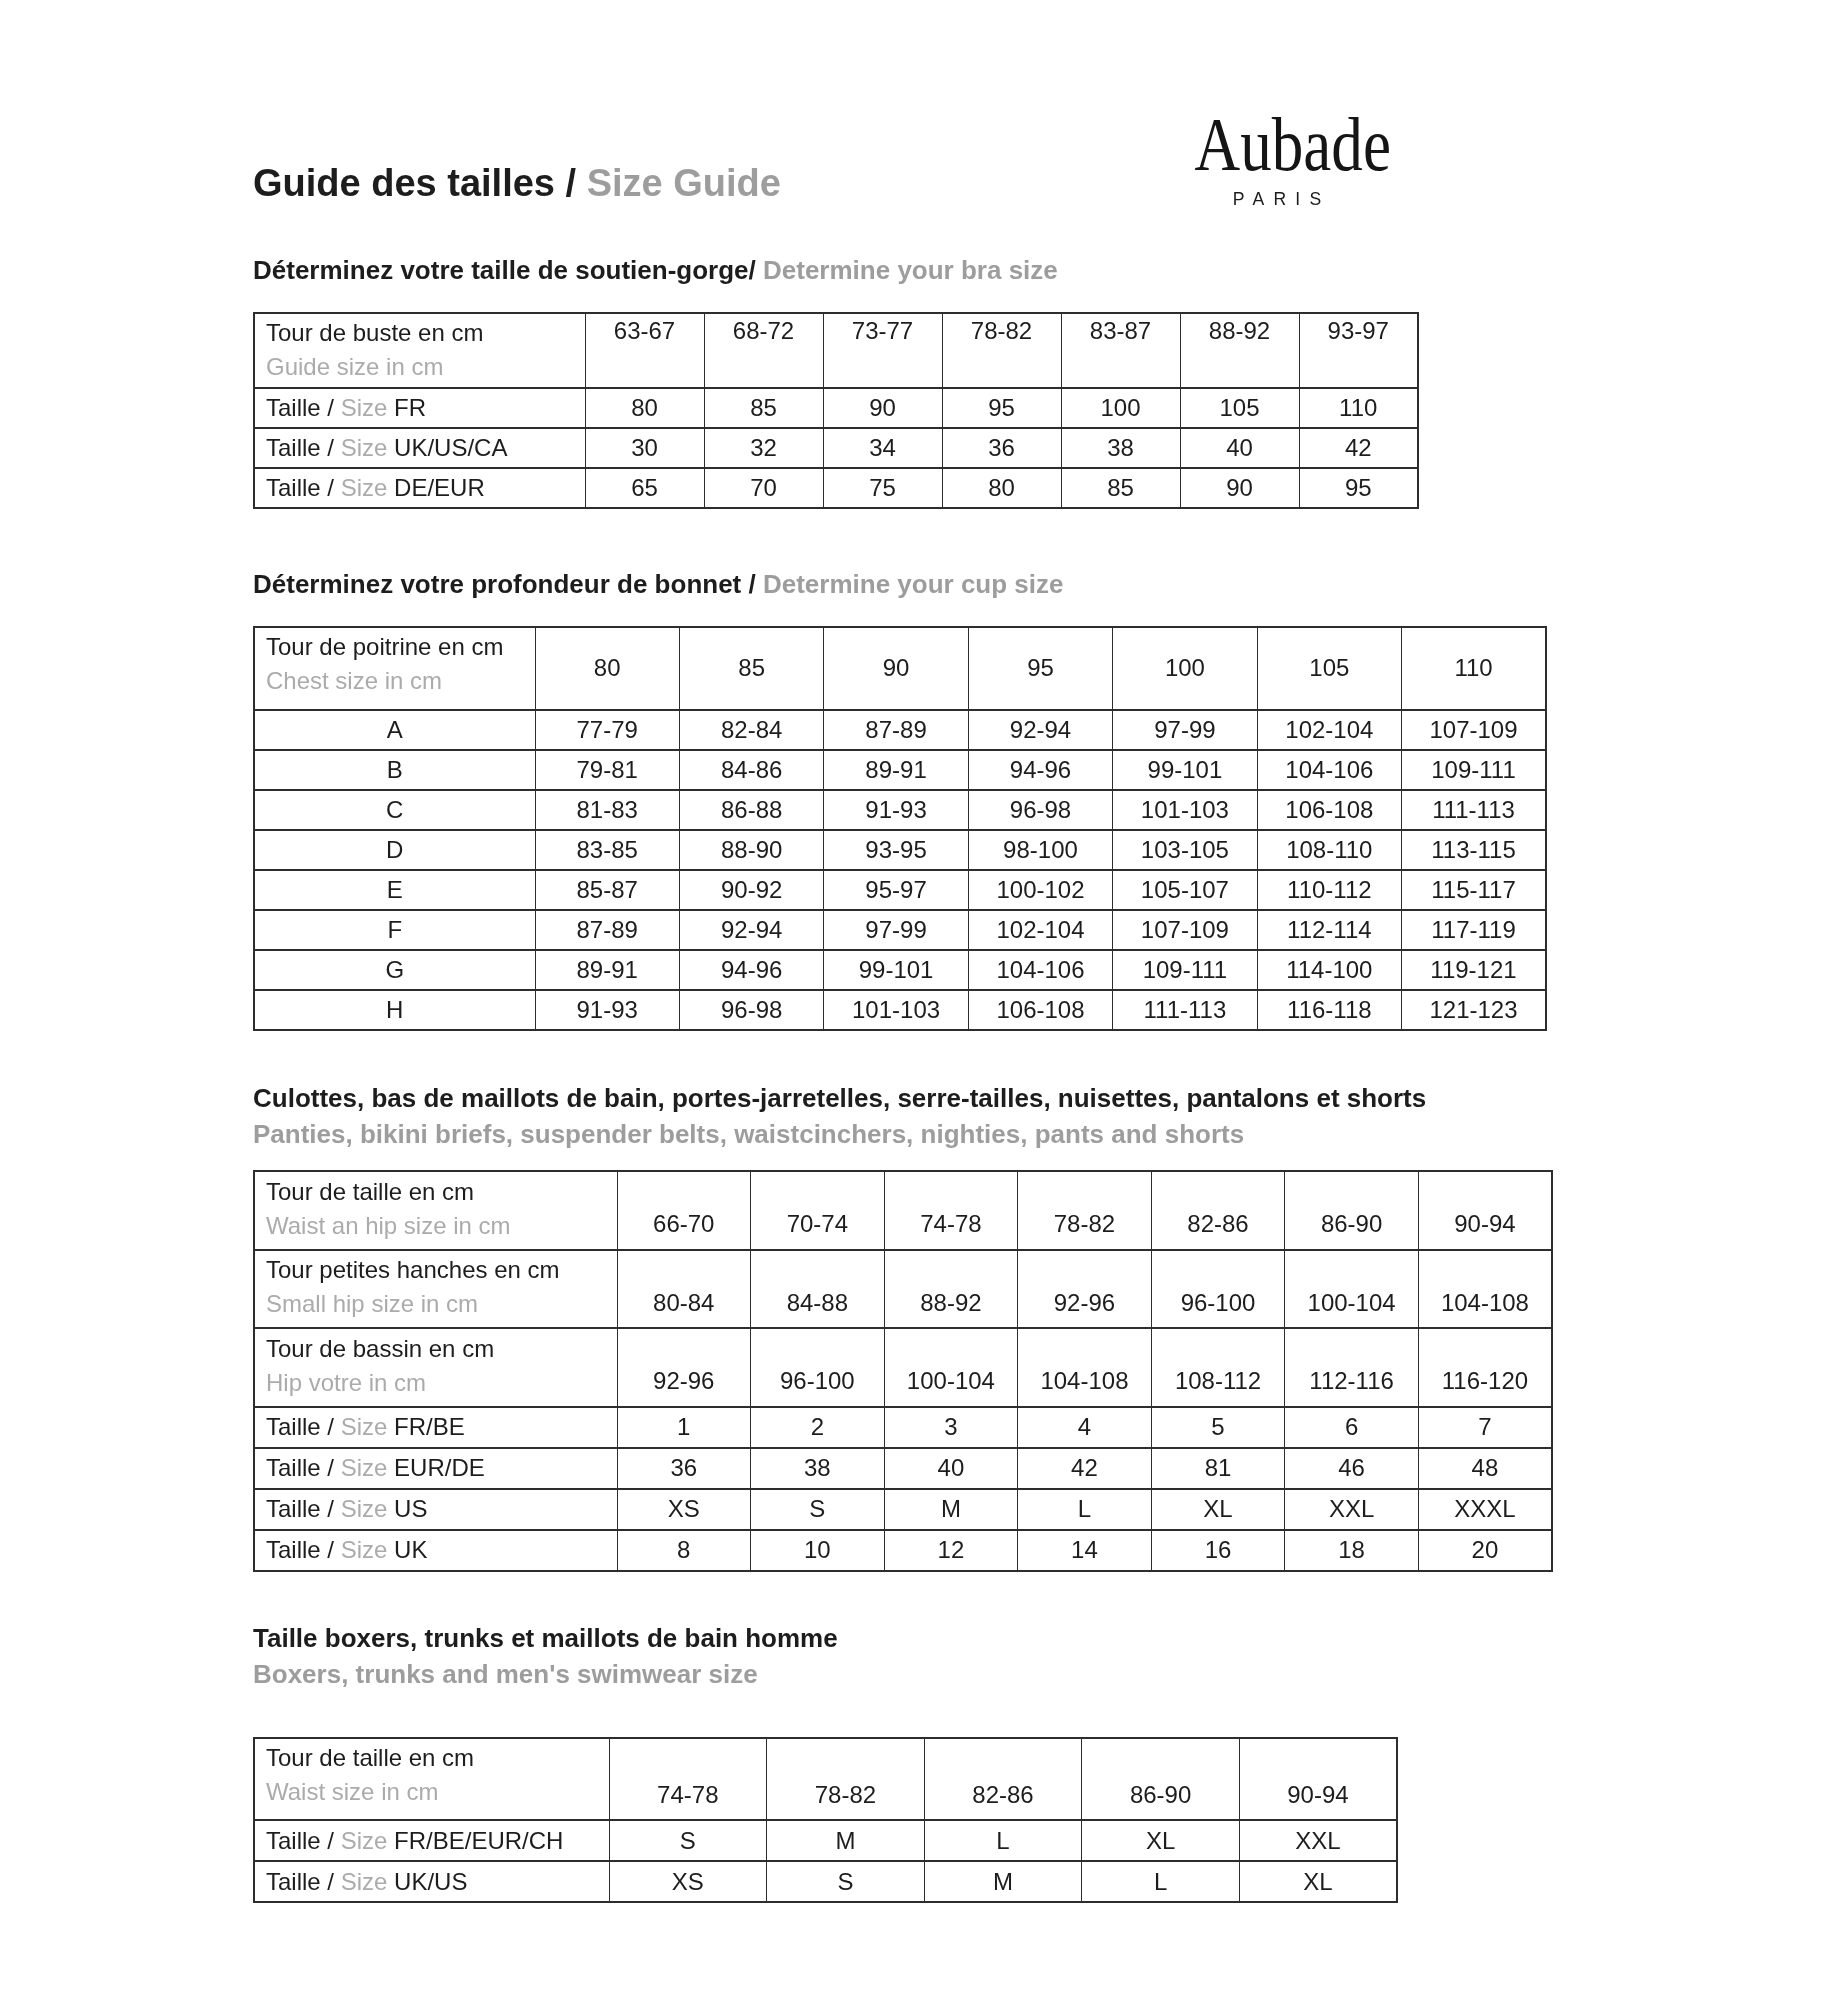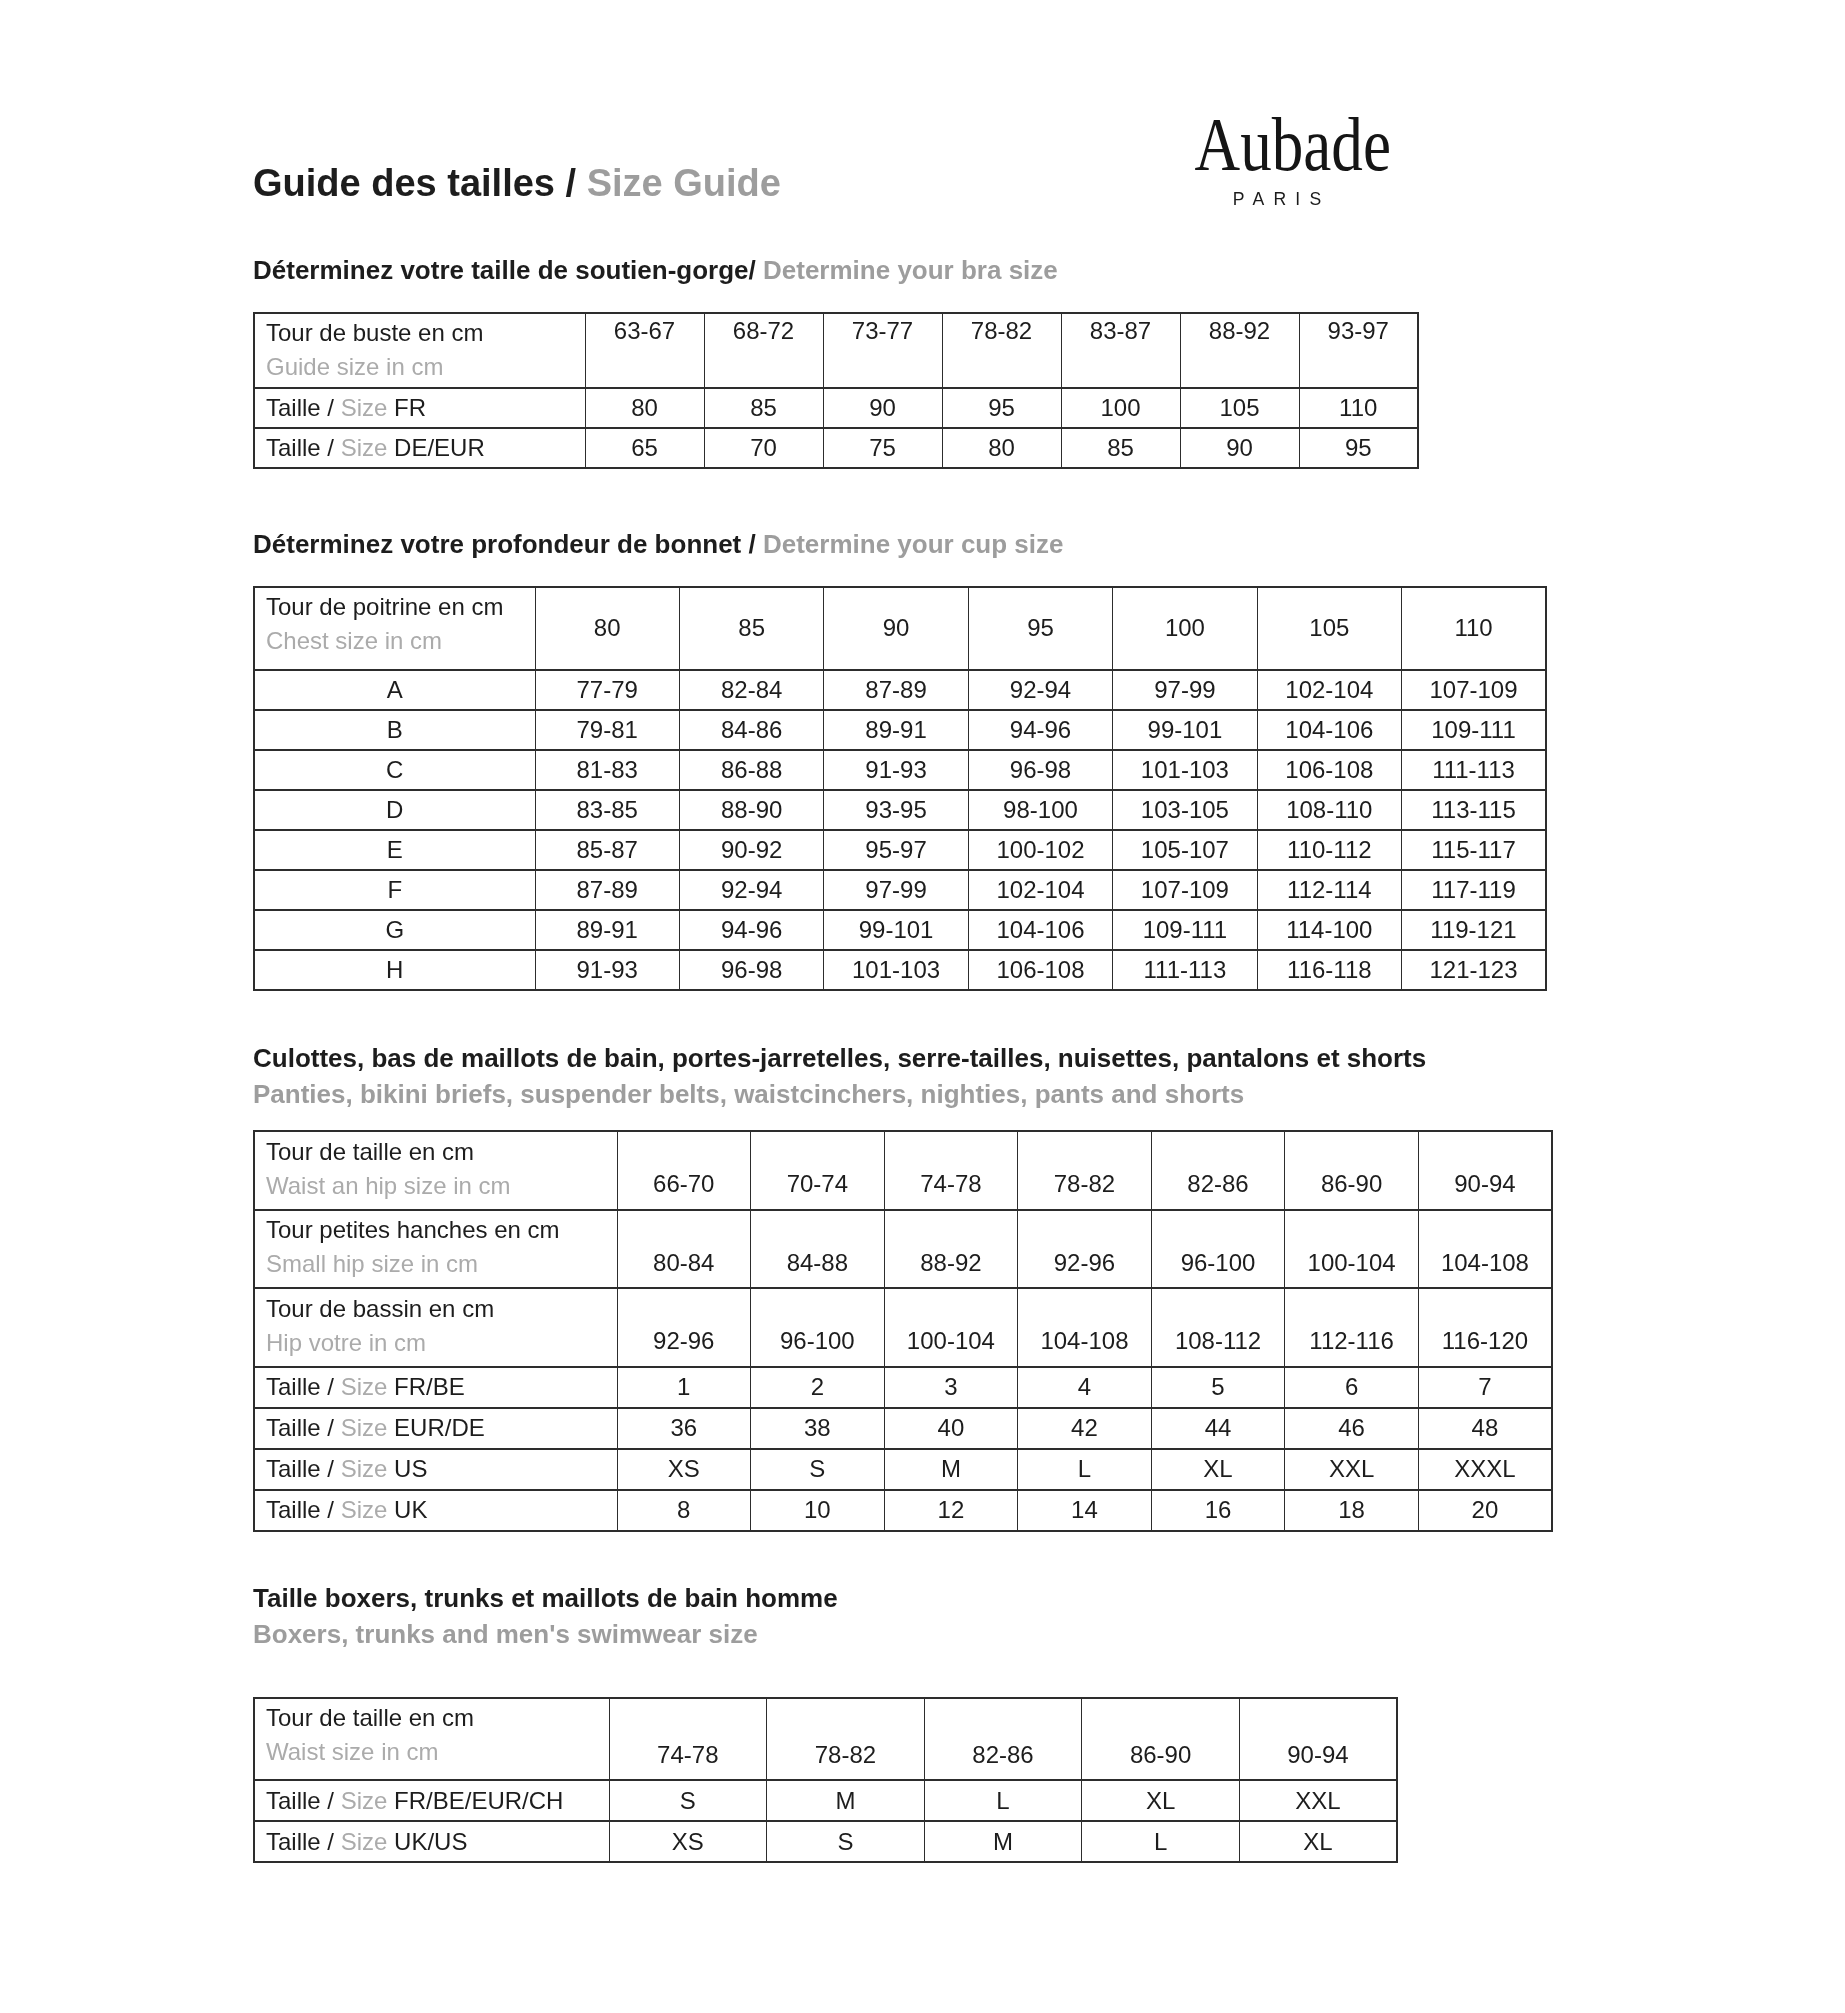--- a/index.html
+++ b/index.html
@@ -104,20 +104,32 @@
               <td class="val">80</td>
               <td class="val">85</td>
               <td class="val">90</td>
               <td class="val">95</td>
               <td class="val">100</td>
               <td class="val">105</td>
               <td class="val">110</td>
             </tr>
             <tr>
               <td class="label">
+                <div class="lab-line"><span>Taille / </span><span class="muted-cell">Size</span><span> UK/US/CA</span></div>
+              </td>
+              <td class="val">30</td>
+              <td class="val">32</td>
+              <td class="val">34</td>
+              <td class="val">36</td>
+              <td class="val">38</td>
+              <td class="val">40</td>
+              <td class="val">42</td>
+            </tr>
+            <tr>
+              <td class="label">
                 <div class="lab-line"><span>Taille / </span><span class="muted-cell">Size</span><span> DE/EUR</span></div>
               </td>
               <td class="val">65</td>
               <td class="val">70</td>
               <td class="val">75</td>
               <td class="val">80</td>
               <td class="val">85</td>
               <td class="val">90</td>
               <td class="val">95</td>
             </tr>
@@ -321,21 +333,21 @@
               <td class="val">7</td>
             </tr>
             <tr>
               <td class="label">
                 <div class="lab-line"><span>Taille / </span><span class="muted-cell">Size</span><span> EUR/DE</span></div>
               </td>
               <td class="val">36</td>
               <td class="val">38</td>
               <td class="val">40</td>
               <td class="val">42</td>
-              <td class="val">44</td>
+              <td class="val">81</td>
               <td class="val">46</td>
               <td class="val">48</td>
             </tr>
             <tr>
               <td class="label">
                 <div class="lab-line"><span>Taille / </span><span class="muted-cell">Size</span><span> US</span></div>
               </td>
               <td class="val">XS</td>
               <td class="val">S</td>
               <td class="val">M</td>

